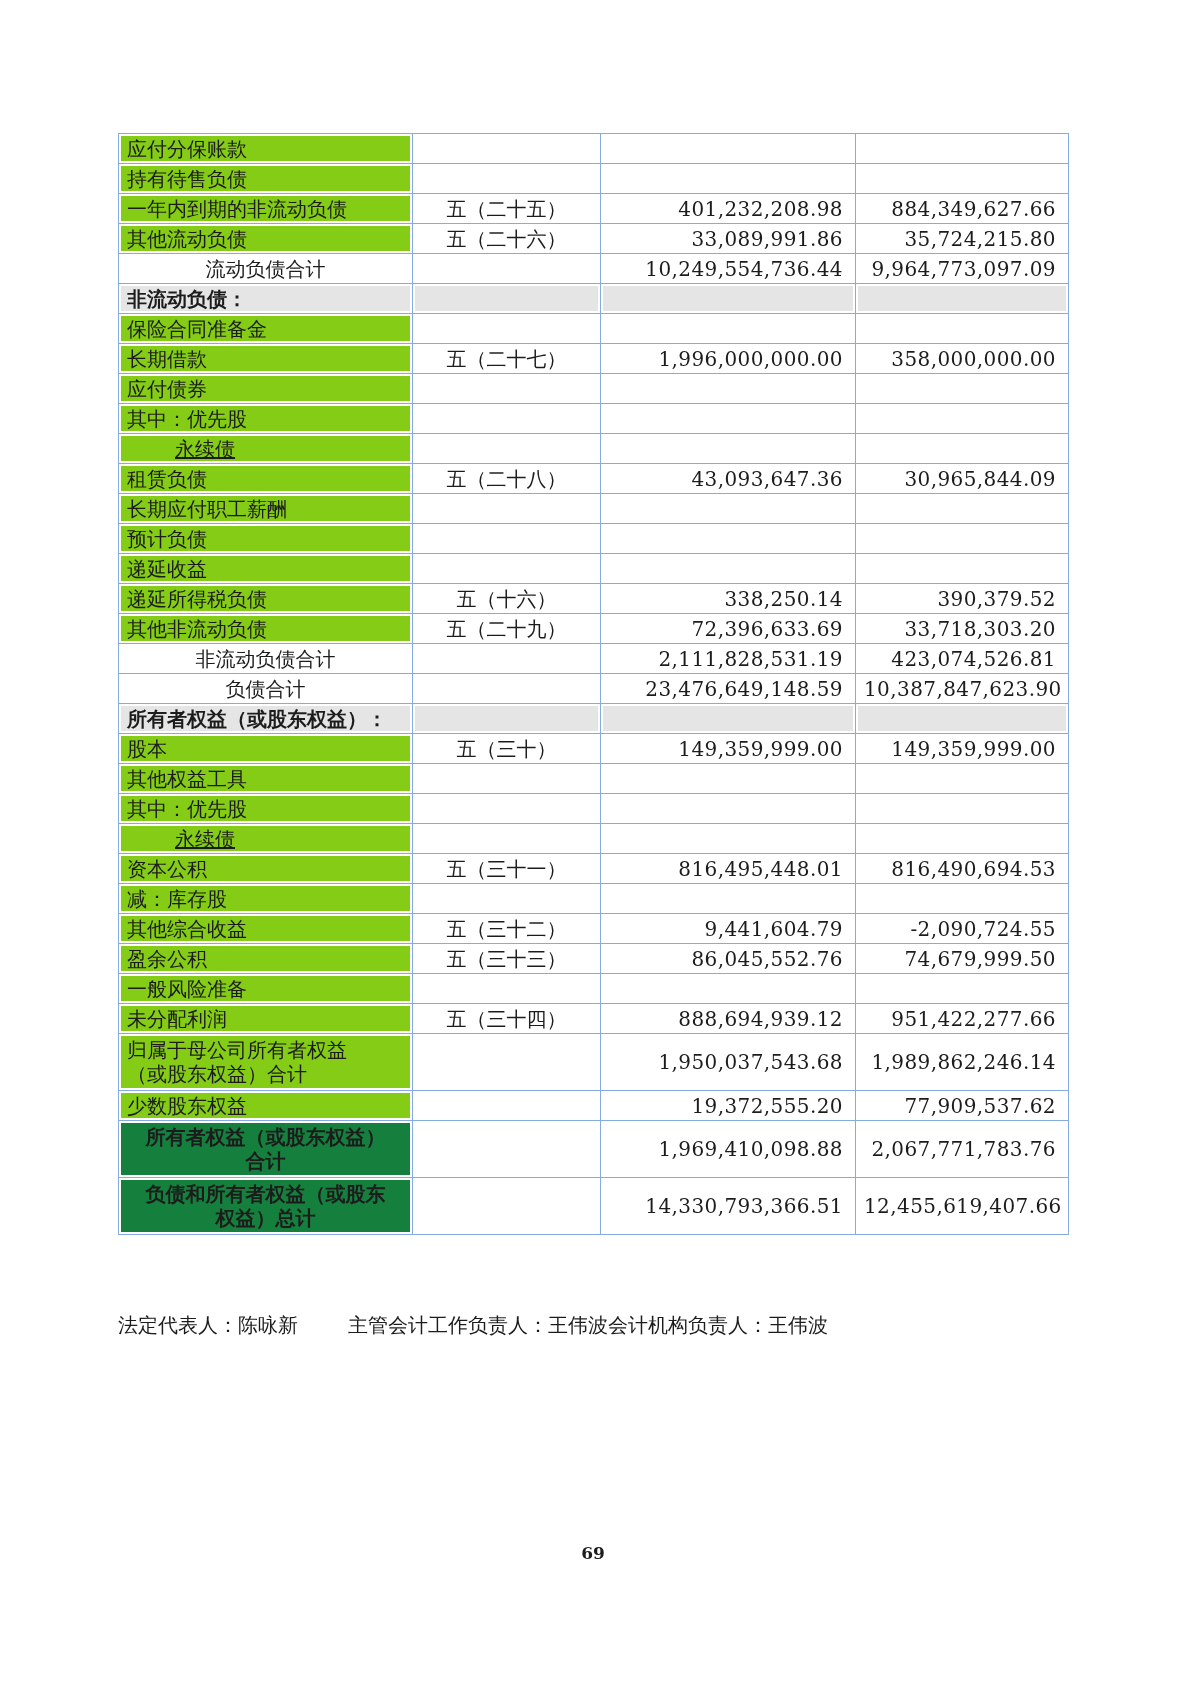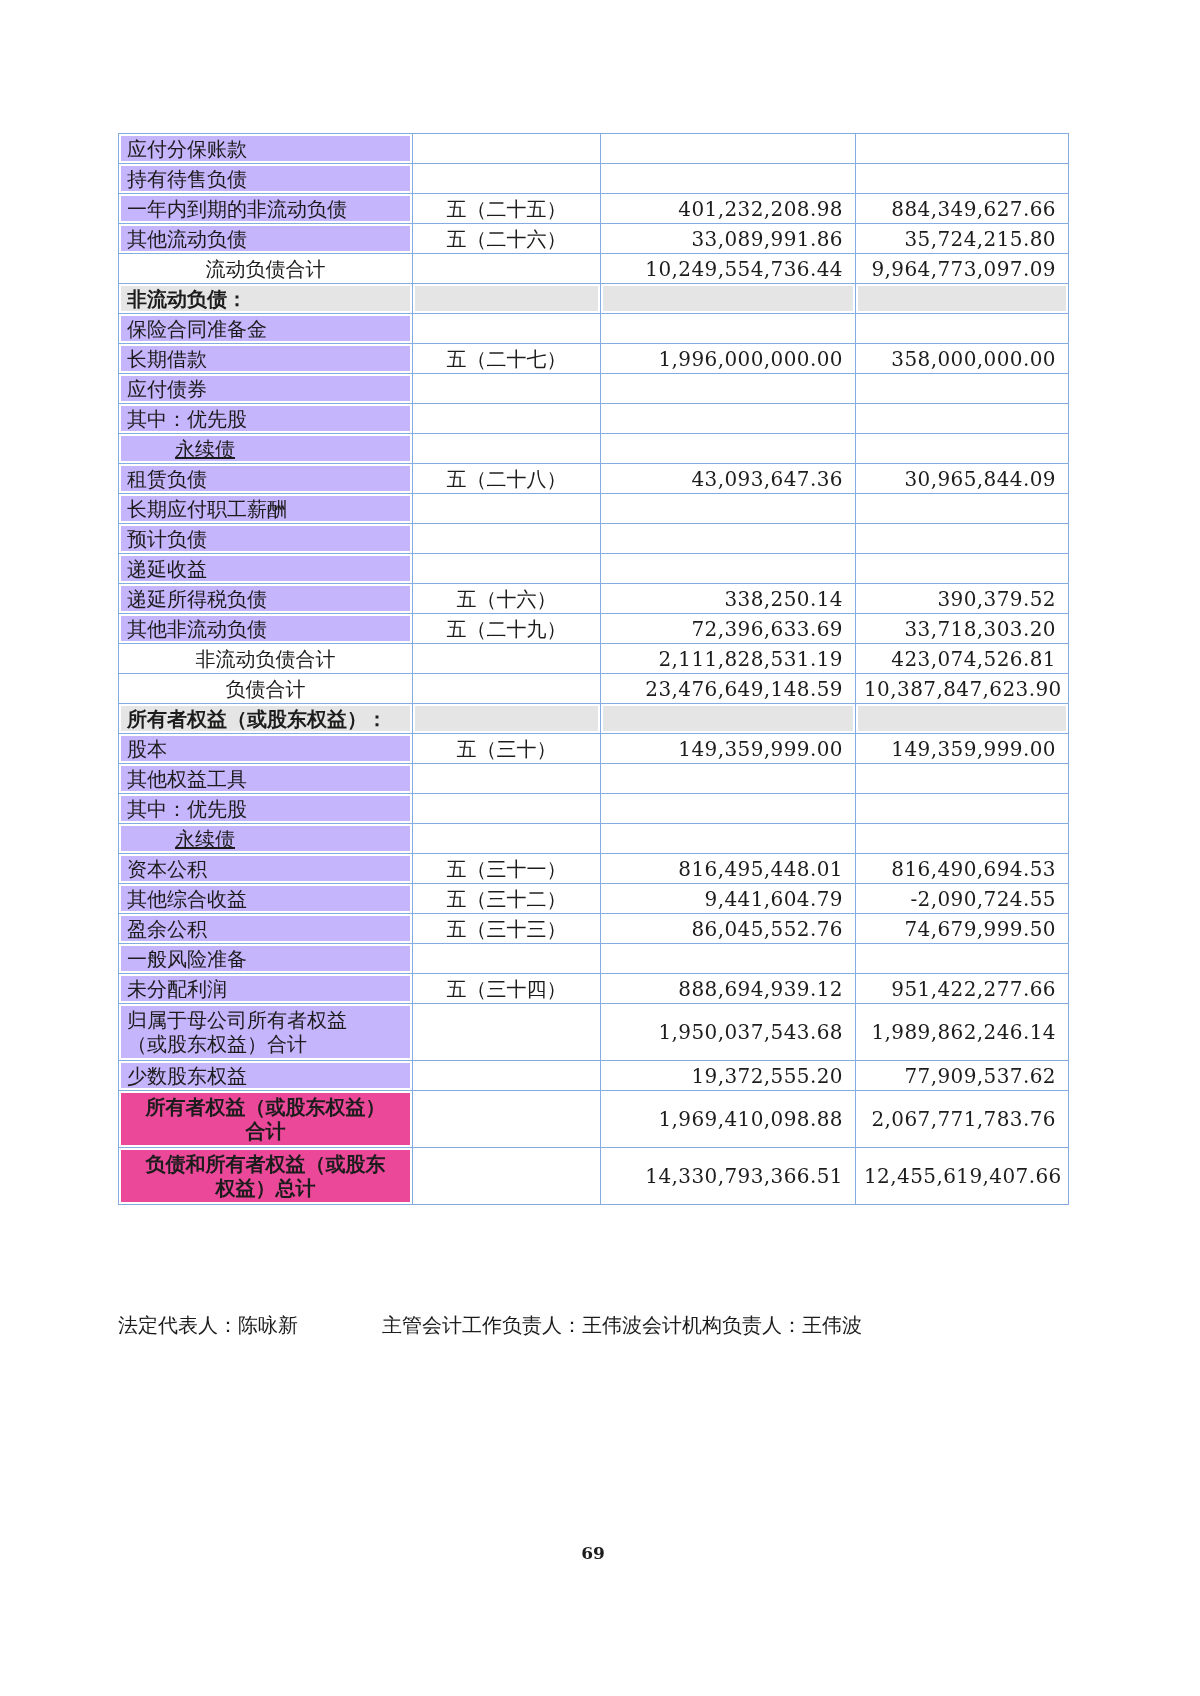--- a/index.html
+++ b/index.html
@@ -23,36 +23,36 @@
     overflow:hidden;
   }
   tr{height:30px;}
   .c-label{text-align:left;white-space:pre-line;}
   .c-note{text-align:center;}
   .c-v1,.c-v2{text-align:right;padding-right:12px;letter-spacing:.4px;}
   
   tr.item .c-label,
   tr.item2 .c-label,
   tr.item-indent .c-label{
-    background:#c4b5fd;box-shadow:inset 0 0 0 2px #ffffff;
+    background:#84cc16;box-shadow:inset 0 0 0 2px #ffffff;
   }
   tr.item-indent .c-label{padding-left:56px;text-decoration:underline;}
   tr.section td{
     background:#e5e5e5;box-shadow:inset 0 0 0 2px #ffffff;
   }
   tr.section .c-label{font-weight:bold;}
   tr.total-white .c-label{text-align:center;font-weight:normal;}
   tr.total-gray .c-label{
-    background:#ec4899;box-shadow:inset 0 0 0 2px #ffffff;
+    background:#15803d;box-shadow:inset 0 0 0 2px #ffffff;
     text-align:center;font-weight:bold;
   }
   tr.item2 td,tr.total-gray td{padding-top:4px;padding-bottom:4px;}
   .footer{
     position:absolute;left:118px;top:1312px;width:950px;
-    font-size:20px;line-height:26px;display:flex;gap:84px;white-space:nowrap;
+    font-size:20px;line-height:26px;display:flex;gap:50px;white-space:nowrap;
   }
   .pageno{
     position:absolute;left:118px;top:1543px;width:950px;
     text-align:center;font-size:17px;font-weight:bold;
   }
 </style>
 </head>
 <body>
 
 <div class="sheet">
@@ -208,20 +208,26 @@
           <td class="c-v1"></td>
           <td class="c-v2"></td>
         </tr>
         <tr class="item">
           <td class="c-label">资本公积</td>
           <td class="c-note">五（三十一）</td>
           <td class="c-v1">816,495,448.01</td>
           <td class="c-v2">816,490,694.53</td>
         </tr>
         <tr class="item">
+          <td class="c-label">减：库存股</td>
+          <td class="c-note"></td>
+          <td class="c-v1"></td>
+          <td class="c-v2"></td>
+        </tr>
+        <tr class="item">
           <td class="c-label">其他综合收益</td>
           <td class="c-note">五（三十二）</td>
           <td class="c-v1">9,441,604.79</td>
           <td class="c-v2">-2,090,724.55</td>
         </tr>
         <tr class="item">
           <td class="c-label">盈余公积</td>
           <td class="c-note">五（三十三）</td>
           <td class="c-v1">86,045,552.76</td>
           <td class="c-v2">74,679,999.50</td>

